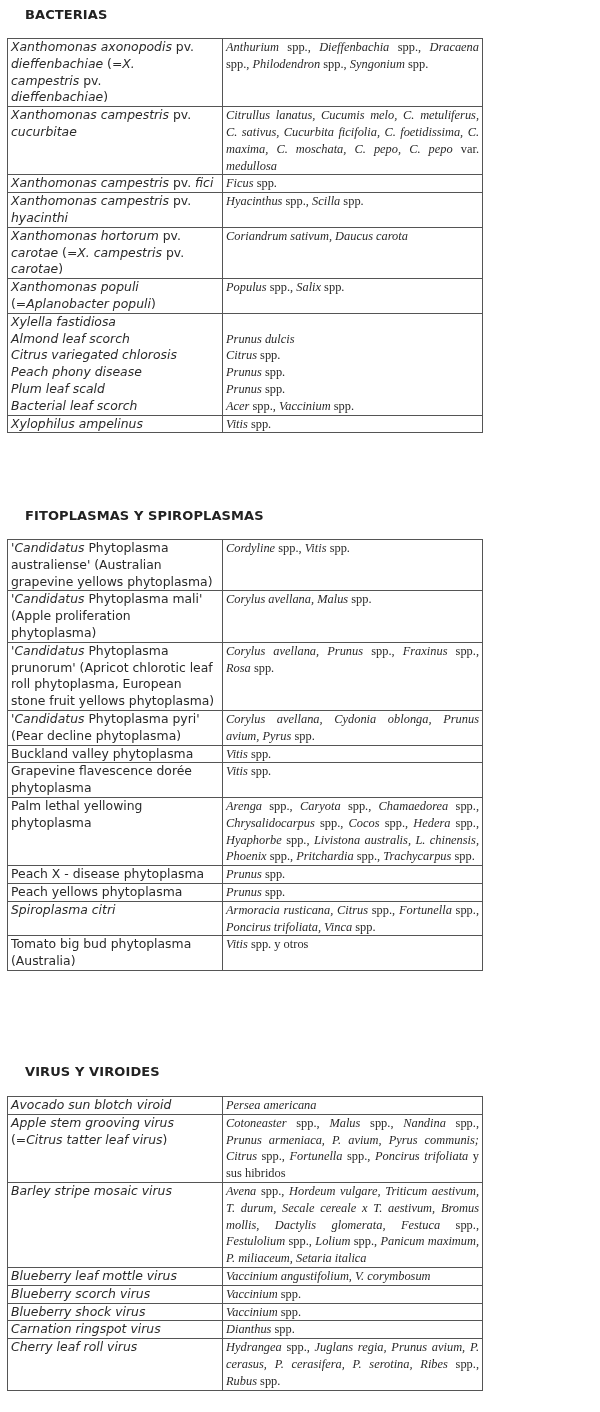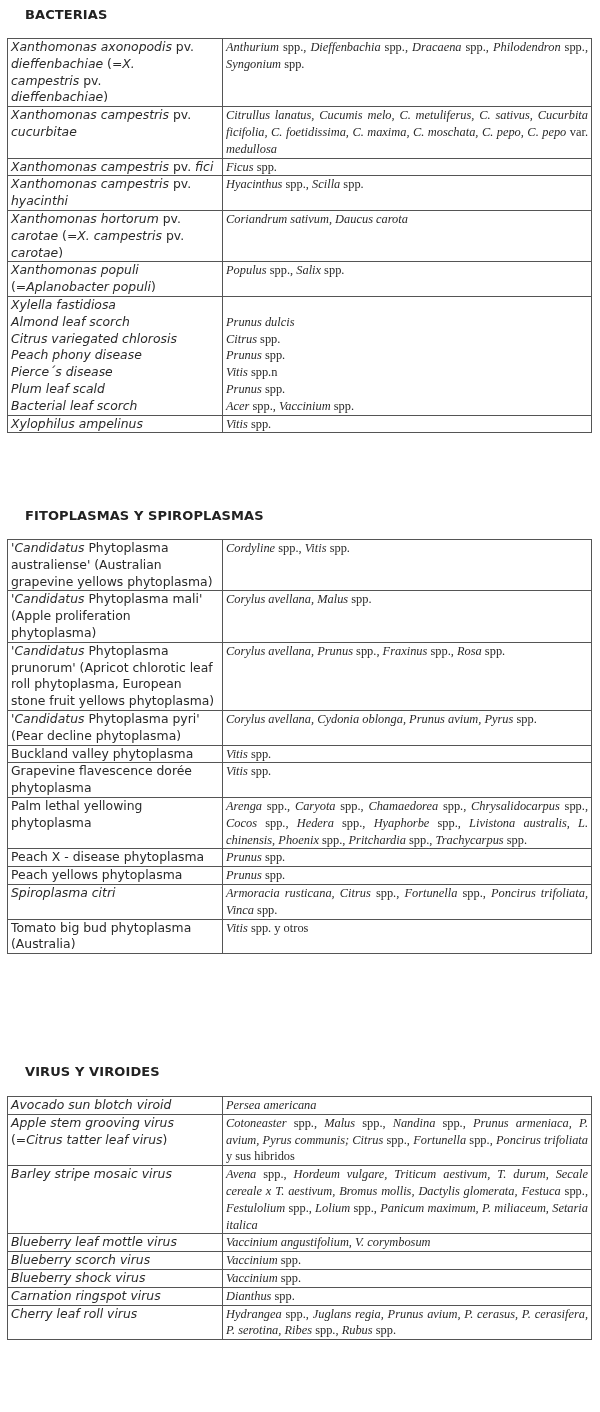--- a/index.html
+++ b/index.html
@@ -1,19 +1,19 @@
 <!DOCTYPE html>
 <html><head>
 <meta charset="utf-8">
 <style>
   html,body{margin:0;padding:0;background:#fff;}
   body{width:600px;height:1412px;position:relative;overflow:hidden;
        font-family:"DejaVu Sans","Liberation Sans",sans-serif;color:#2a2a2a;}
   .heading{position:absolute;left:25px;font-weight:bold;font-size:13px;letter-spacing:0.1px;color:#222;}
-  table{position:absolute;left:7px;width:585px;border-collapse:collapse;table-layout:fixed;font-size:12.4px;line-height:16.8px;}
+  table{position:absolute;left:7px;width:476px;border-collapse:collapse;table-layout:fixed;font-size:12.4px;line-height:16.8px;}
   td{border:1.5px solid #555;vertical-align:top;padding:0 3px 0 3px;}
   td.c1{width:208px;}
   td.c2{text-align:justify;font-family:Liberation Serif, serif;}
   tr.grp td{border-top:none;border-bottom:none;}
   tr.grp.first td{border-top:1.5px solid #555;}
   tr.grp.last td{border-bottom:1.5px solid #555;}
   i{font-style:italic;}
 </style>
 </head>
 <body>
@@ -53,24 +53,20 @@
         <td class="c1"><i>Almond leaf scorch</i></td>
         <td class="c2"><i>Prunus dulcis</i></td>
       </tr>
       <tr class="grp">
         <td class="c1"><i>Citrus variegated chlorosis</i></td>
         <td class="c2"><i>Citrus</i> spp.</td>
       </tr>
       <tr class="grp">
         <td class="c1"><i>Peach phony disease</i></td>
         <td class="c2"><i>Prunus</i> spp.</td>
-      </tr>
-      <tr class="grp">
-        <td class="c1"><i>Pierce´s disease</i></td>
-        <td class="c2"><i>Vitis</i> spp.n</td>
       </tr>
       <tr class="grp">
         <td class="c1"><i>Plum leaf scald</i></td>
         <td class="c2"><i>Prunus</i> spp.</td>
       </tr>
       <tr class="grp last">
         <td class="c1"><i>Bacterial leaf scorch</i></td>
         <td class="c2"><i>Acer</i> spp., <i>Vaccinium</i> spp.</td>
       </tr>
       <tr>

